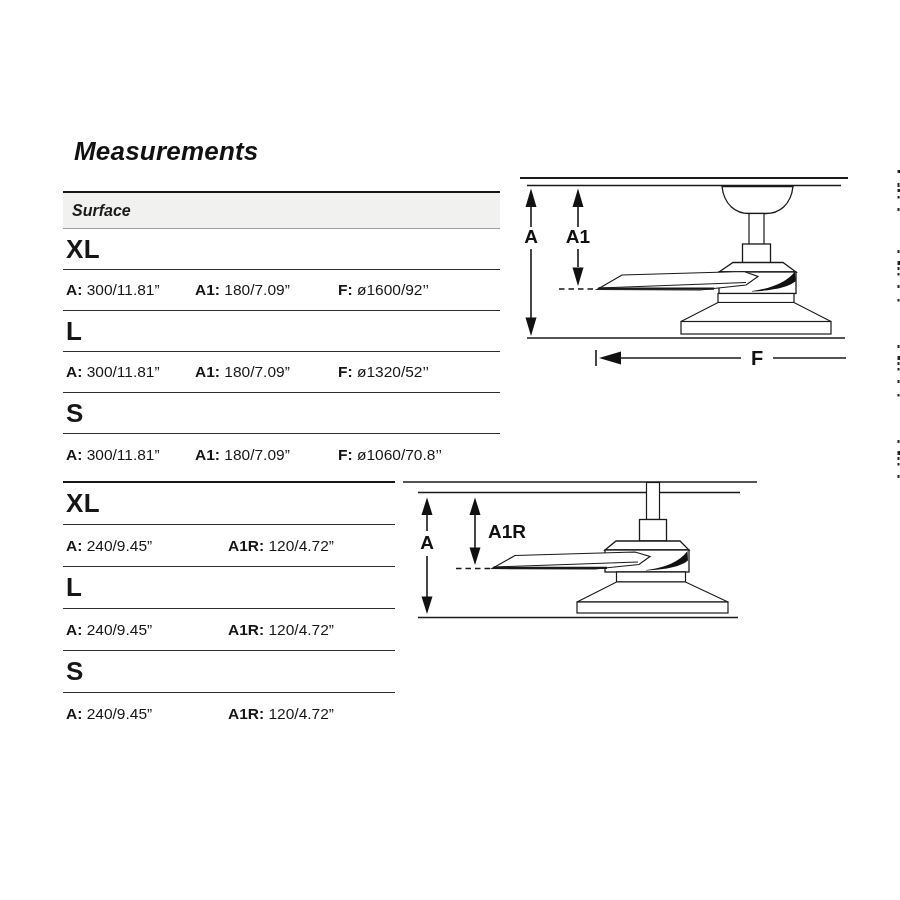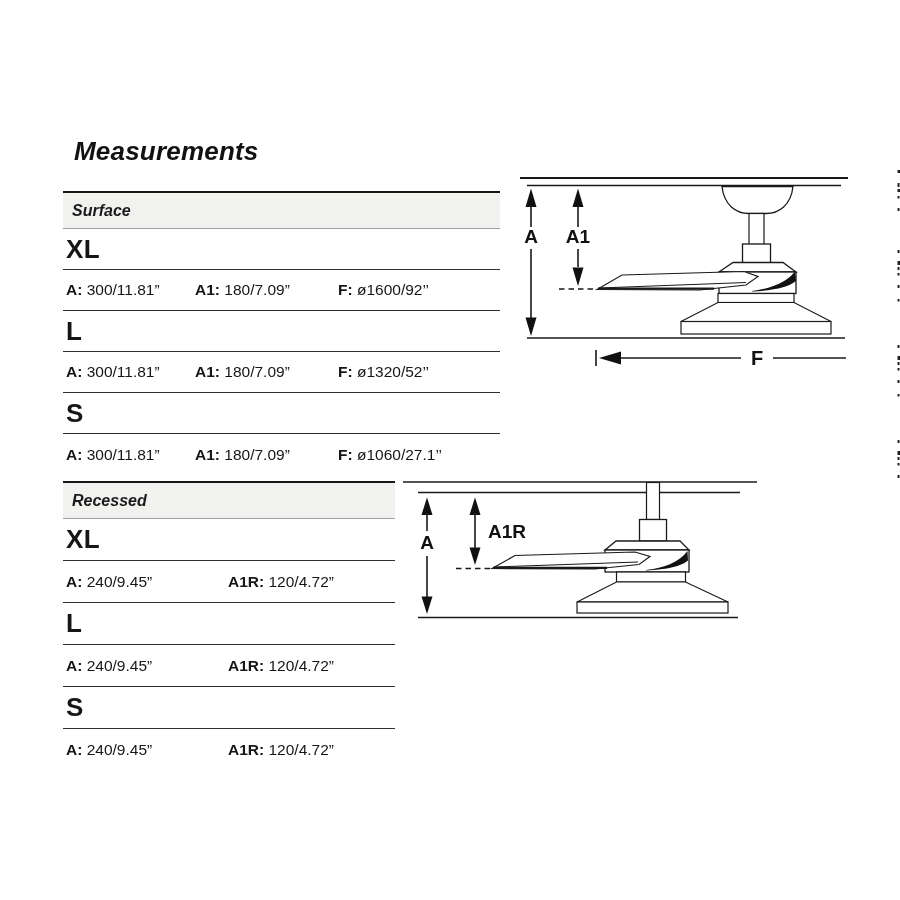--- a/index.html
+++ b/index.html
@@ -64,26 +64,25 @@
   <div class="data-row">
     <span class="spec c1"><b>A:</b> <span>300/11.81”</span></span>
     <span class="spec c2"><b>A1:</b> <span>180/7.09”</span></span>
     <span class="spec c3"><b>F:</b> <span>ø1320/52’’</span></span>
   </div>
 
   <div class="size-row">S</div>
   <div class="data-row last">
     <span class="spec c1"><b>A:</b> <span>300/11.81”</span></span>
     <span class="spec c2"><b>A1:</b> <span>180/7.09”</span></span>
-    <span class="spec c3"><b>F:</b> <span>ø1060/27.1’’</span></span>
+    <span class="spec c3"><b>F:</b> <span>ø1060/70.8’’</span></span>
   </div>
 </div>
 
 <div class="spec-table recessed-table">
-  <div class="band">Recessed</div>
 
   <div class="size-row">XL</div>
   <div class="data-row">
     <span class="spec c1"><b>A:</b> <span>240/9.45”</span></span>
     <span class="spec c2"><b>A1R:</b> <span>120/4.72”</span></span>
   </div>
 
   <div class="size-row">L</div>
   <div class="data-row">
     <span class="spec c1"><b>A:</b> <span>240/9.45”</span></span>

